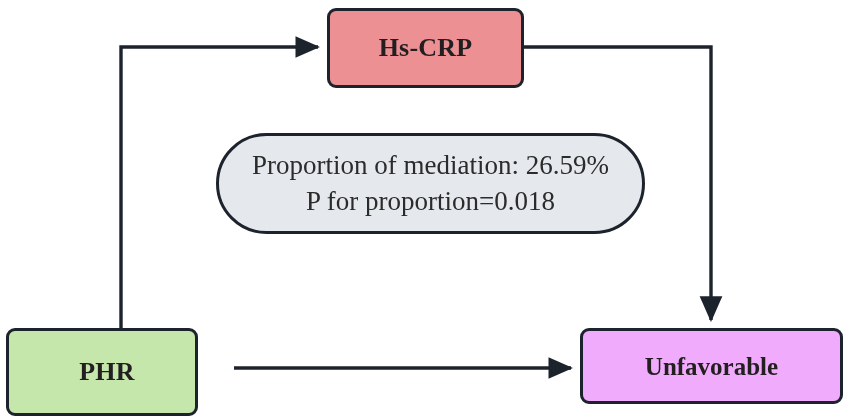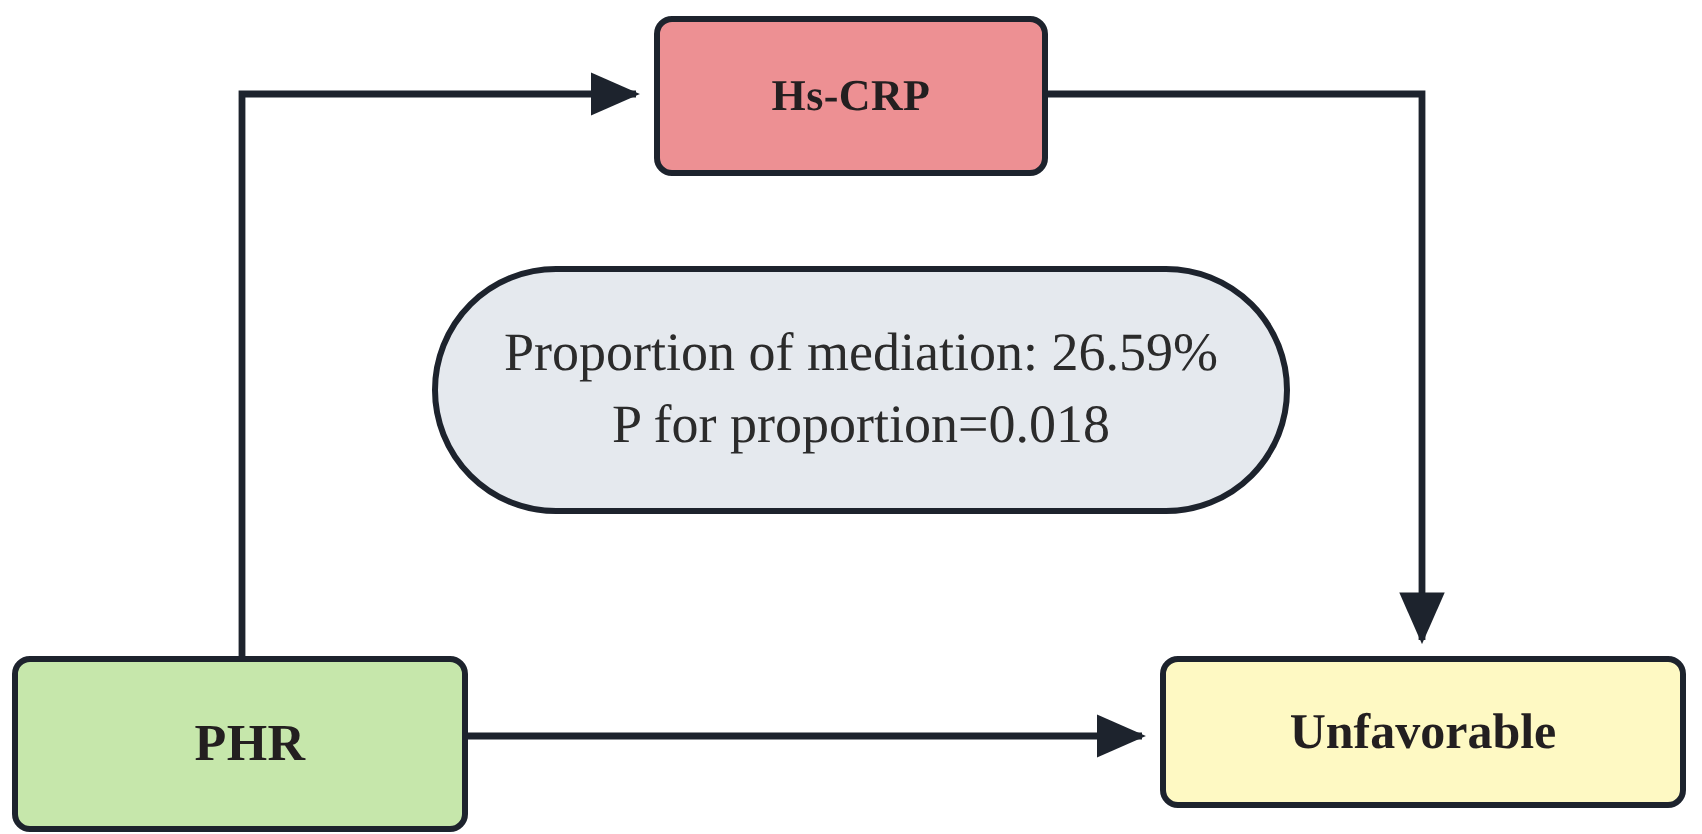--- a/index.html
+++ b/index.html
@@ -44,58 +44,58 @@
   #node-hscrp {
     left: 327px;
     top: 8px;
     width: 197px;
     height: 80px;
     background: #ed9093;
     border-radius: 9px;
   }
   #node-hscrp .node-label {
     font-weight: bold;
-    font-size: 22px;
+    font-size: 26px;
     letter-spacing: 0.2px;
   }
   
   #node-phr {
     left: 6px;
     top: 328px;
-    width: 228px;
+    width: 192px;
     height: 88px;
     background: #c6e7ab;
     border-radius: 9px;
     padding-left: 10px;
   }
   #node-phr .node-label {
     font-weight: bold;
     font-size: 26px;
     letter-spacing: 0.2px;
   }
   
   #node-outcome {
     left: 580px;
     top: 328px;
     width: 263px;
     height: 76px;
-    background: #fef9c3;
+    background: #f0abfc;
     border-radius: 9px;
   }
   #node-outcome .node-label {
     font-weight: bold;
     font-size: 25px;
     padding: 0 6px;
   }
   
   #node-mediation {
     left: 216px;
     top: 133px;
     width: 429px;
-    height: 124px;
+    height: 101px;
     background: #e5e9ee;
     border-radius: 62px;
     z-index: 3;
   }
   #node-mediation .node-label {
     font-size: 27px;
     line-height: 1.32;
     color: #2b2b2b;
     font-weight: normal;
   }

